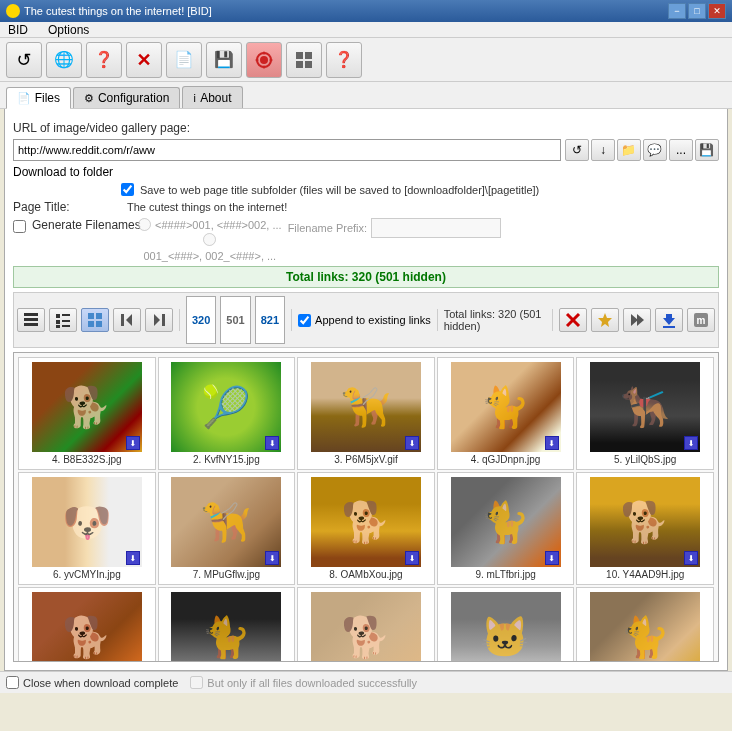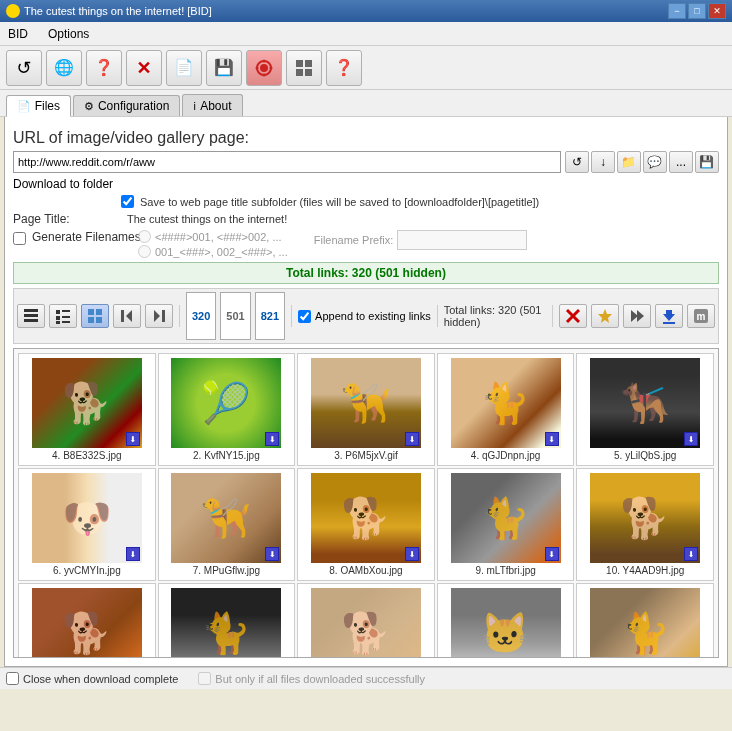--- a/index.html
+++ b/index.html
@@ -47,21 +47,21 @@
       font-size: 9px;
       display: flex; align-items: center; justify-content: center;
       cursor: pointer;
     }
     .title-btn.close { background: #c0392b; }
 
     
     .menu-bar {
       background: #f0f0f0;
       border-bottom: 1px solid #ccc;
-      height: 24px;
+      height: 16px;
       display: flex;
       align-items: center;
       padding: 0 4px;
       gap: 12px;
     }
     .menu-item {
       font-size: 12px;
       cursor: pointer;
       padding: 2px 4px;
     }
@@ -135,21 +135,21 @@
       font-size: 12px;
     }
 
     .url-row {
       display: flex;
       align-items: center;
       gap: 4px;
       margin-bottom: 4px;
     }
     .url-label {
-      font-size: 16px;
+      font-size: 12px;
       color: #333;
       white-space: nowrap;
     }
     .url-input {
       flex: 1;
       height: 20px;
       border: 1px solid #999;
       padding: 1px 4px;
       font-size: 11px;
     }
@@ -289,21 +289,21 @@
       border: 1px solid #2222aa;
       color: white;
       font-size: 8px;
       display: flex; align-items: center; justify-content: center;
     }
 
     
     .bottom-bar {
       display: flex;
       align-items: center;
-      gap: 20px;
+      gap: 12px;
       padding: 4px 6px;
       background: #f0f0f0;
       border-top: 1px solid #ccc;
       position: absolute;
       bottom: 0;
       left: 0; right: 0;
     }
     .bottom-check {
       display: flex;
       align-items: center;
@@ -459,26 +459,26 @@
   </div>
 
   <div style="display:flex; align-items:flex-start; gap:6px; margin-bottom:4px;">
     <input type="checkbox" style="margin-top: 2px;">
     <span style="font-size:12px; color:#333; white-space:nowrap; width:100px;">Generate Filenames</span>
     <div style="display:flex; flex-direction:column; gap:2px;">
       <div style="display:flex; align-items:center; gap:4px;">
         <input type="radio" name="fname" disabled="" style="">
         <span style="font-size:11px; color:#999;">&lt;####&gt;001, &lt;###&gt;002, ...</span>
       </div>
-      <div style="display:flex; align-items:center; gap:4px;">
+      <div style="display:flex; align-items:center; gap:4px;flex-direction:column;">
         <input type="radio" name="fname" disabled="" style="">
         <span style="font-size:11px; color:#999;">001_&lt;###&gt;, 002_&lt;###&gt;, ...</span>
       </div>
     </div>
-    <div style="display:flex; align-items:center; gap:4px; margin-left:20px;">
+    <div style="display:flex; align-items:center; gap:4px; ">
       <span style="font-size:11px; color:#999;">Filename Prefix:</span>
       <input type="text" style="width: 130px; height: 20px; border: 1px solid rgb(204, 204, 204); background: rgb(248, 248, 248);" value="">
     </div>
   </div>
 
   <div class="links-bar">
     <span>Total links: 320 (501 hidden)</span>
   </div>
 
   <div class="gallery-toolbar">

